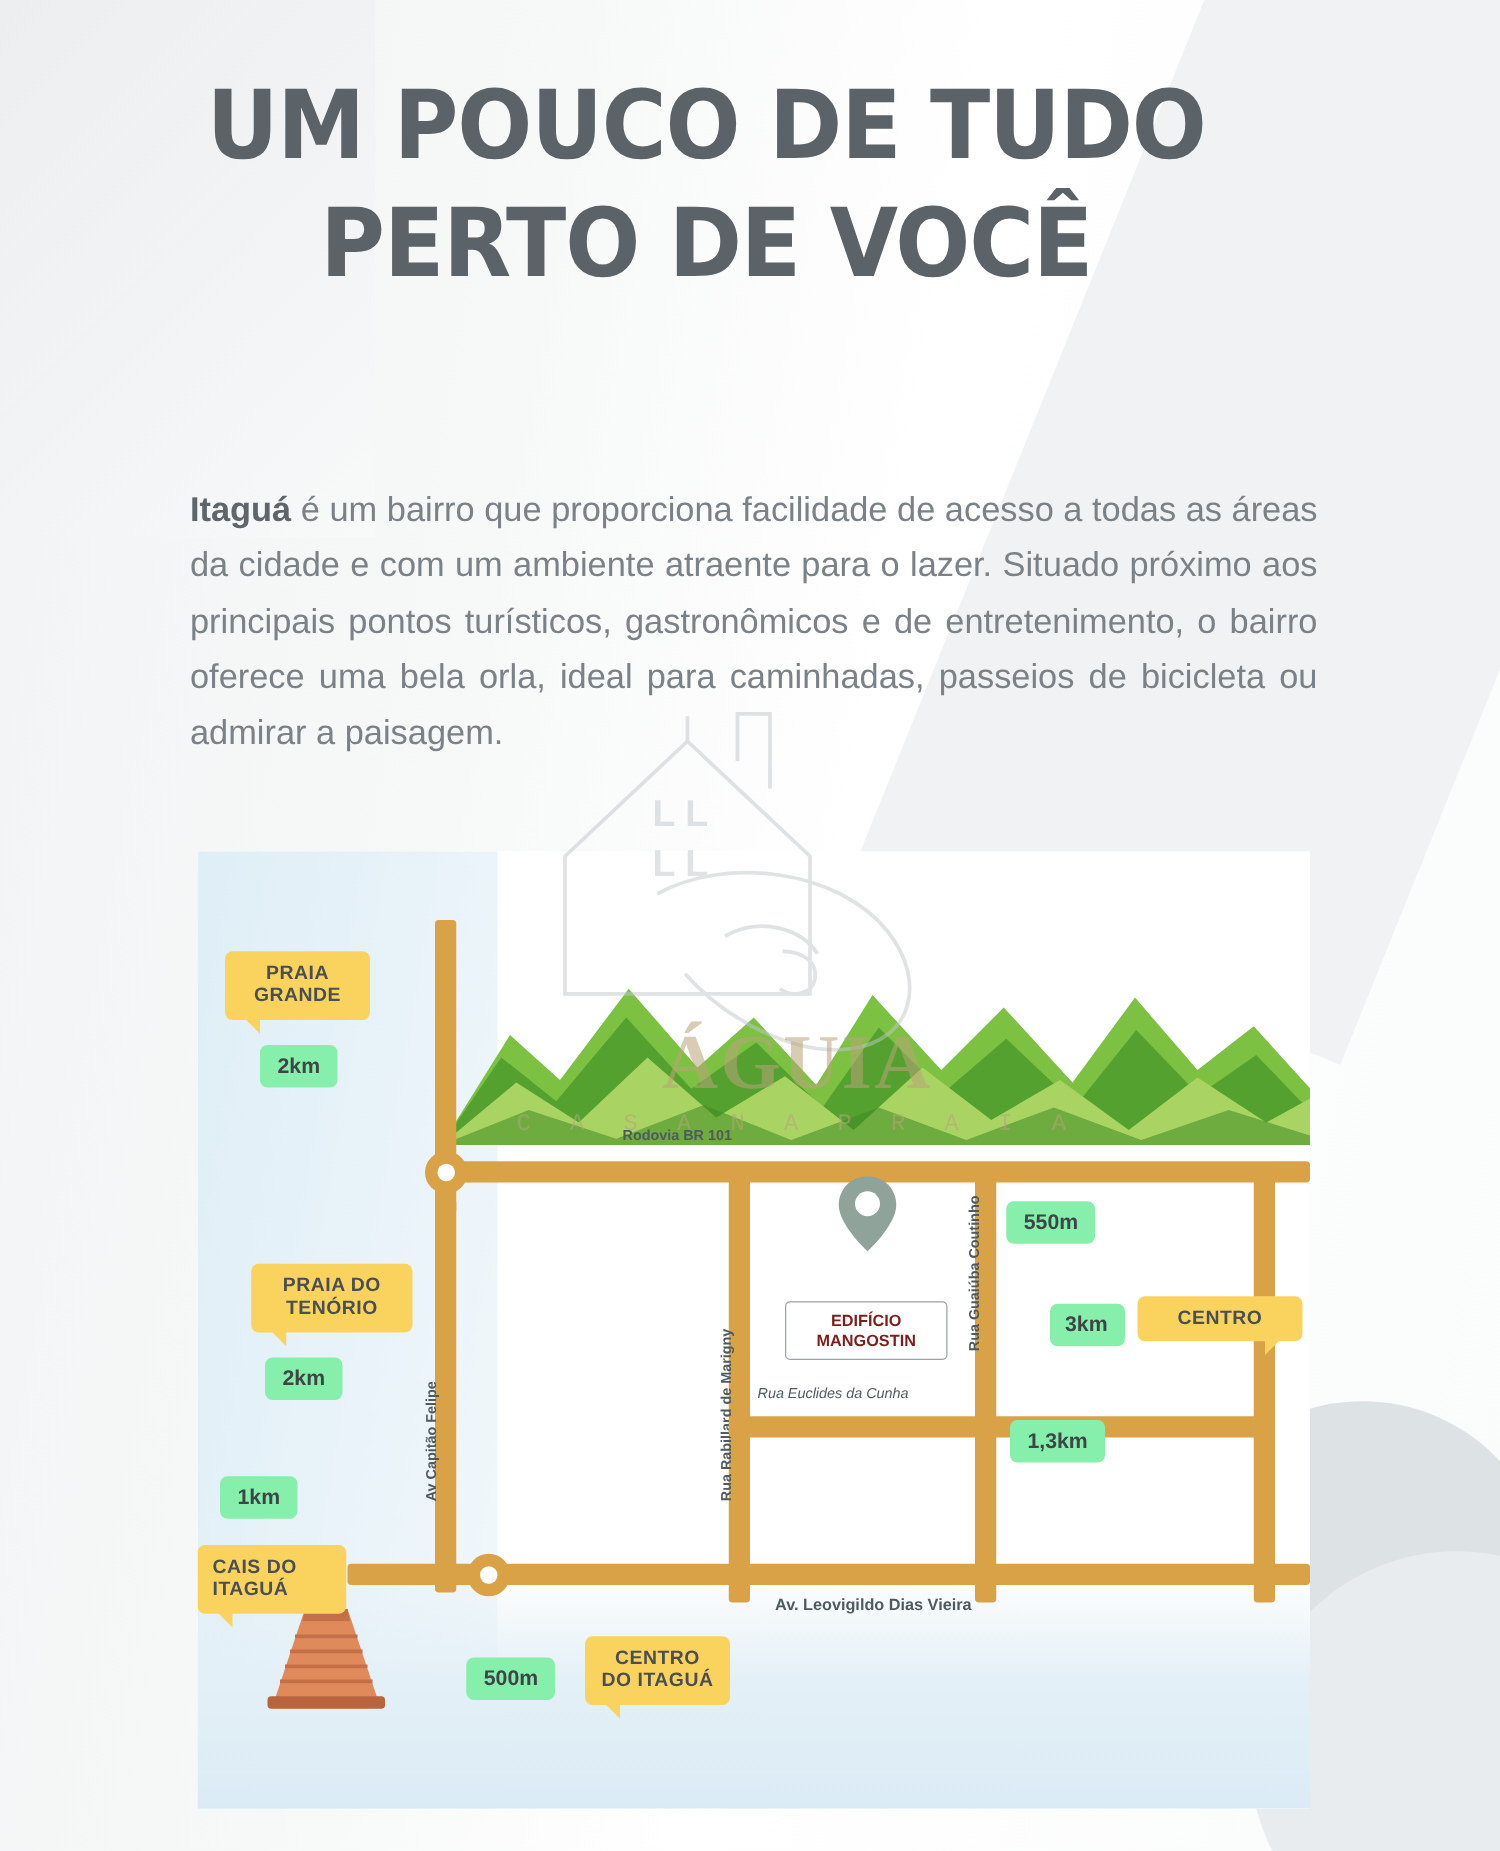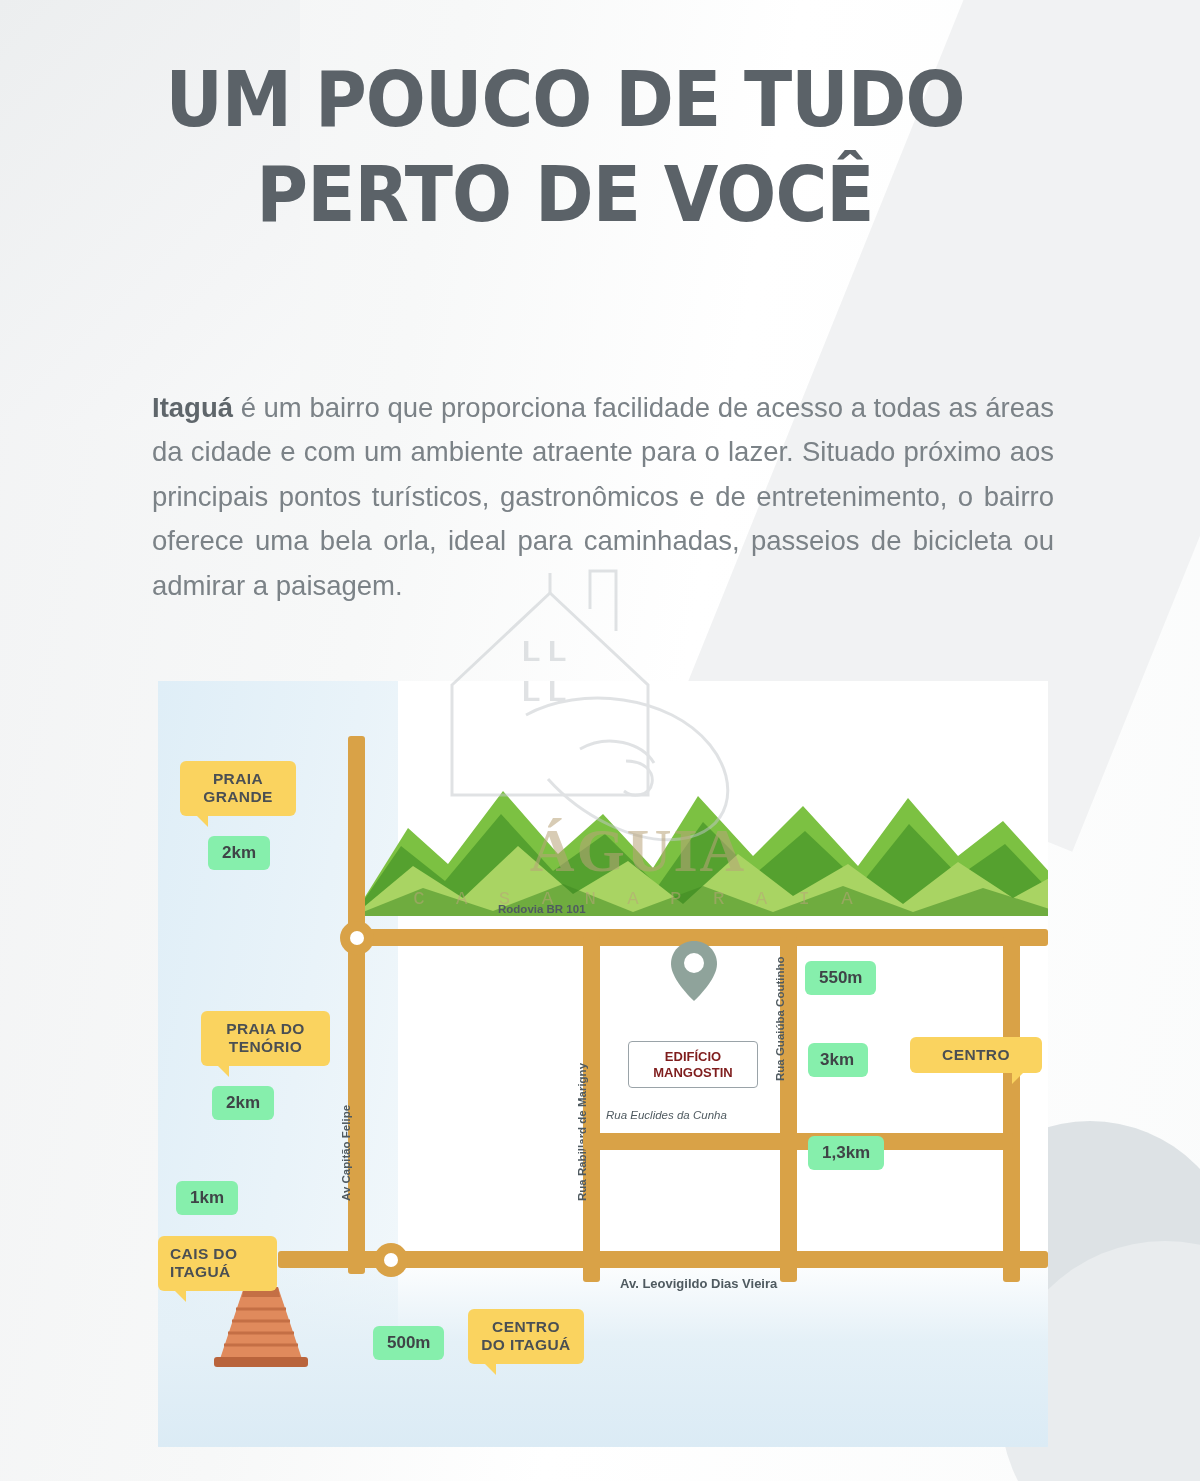--- a/index.html
+++ b/index.html
@@ -354,21 +354,21 @@
     <span>CAIS DO ITAGUÁ</span>
   </div>
 
   <div class="dist" style="left:215px; top:645px;">500m</div>
   <div class="callout tail-left" style="left:310px; top:628px; width:92px;">
     <span>CENTRO DO ITAGUÁ</span>
   </div>
 
   <div class="dist" style="left:647px; top:280px;">550m</div>
 
-  <div class="dist" style="left:650px; top:362px;padding-left:12px;">3km</div>
+  <div class="dist" style="left:682px; top:362px;padding-left:12px;">3km</div>
   <div class="callout tail-right" style="left:752px; top:356px; width:108px;">
     <span>CENTRO</span>
   </div>
 
   <div class="dist" style="left:650px; top:455px;">1,3km</div>
 </div>
 
 <svg class="watermark" viewBox="0 0 380 360">
   <g fill="none" stroke="#c2c7cb" stroke-width="3">
     <path d="M22 120 L120 28 L218 120 L218 230 L22 230 Z"></path>

